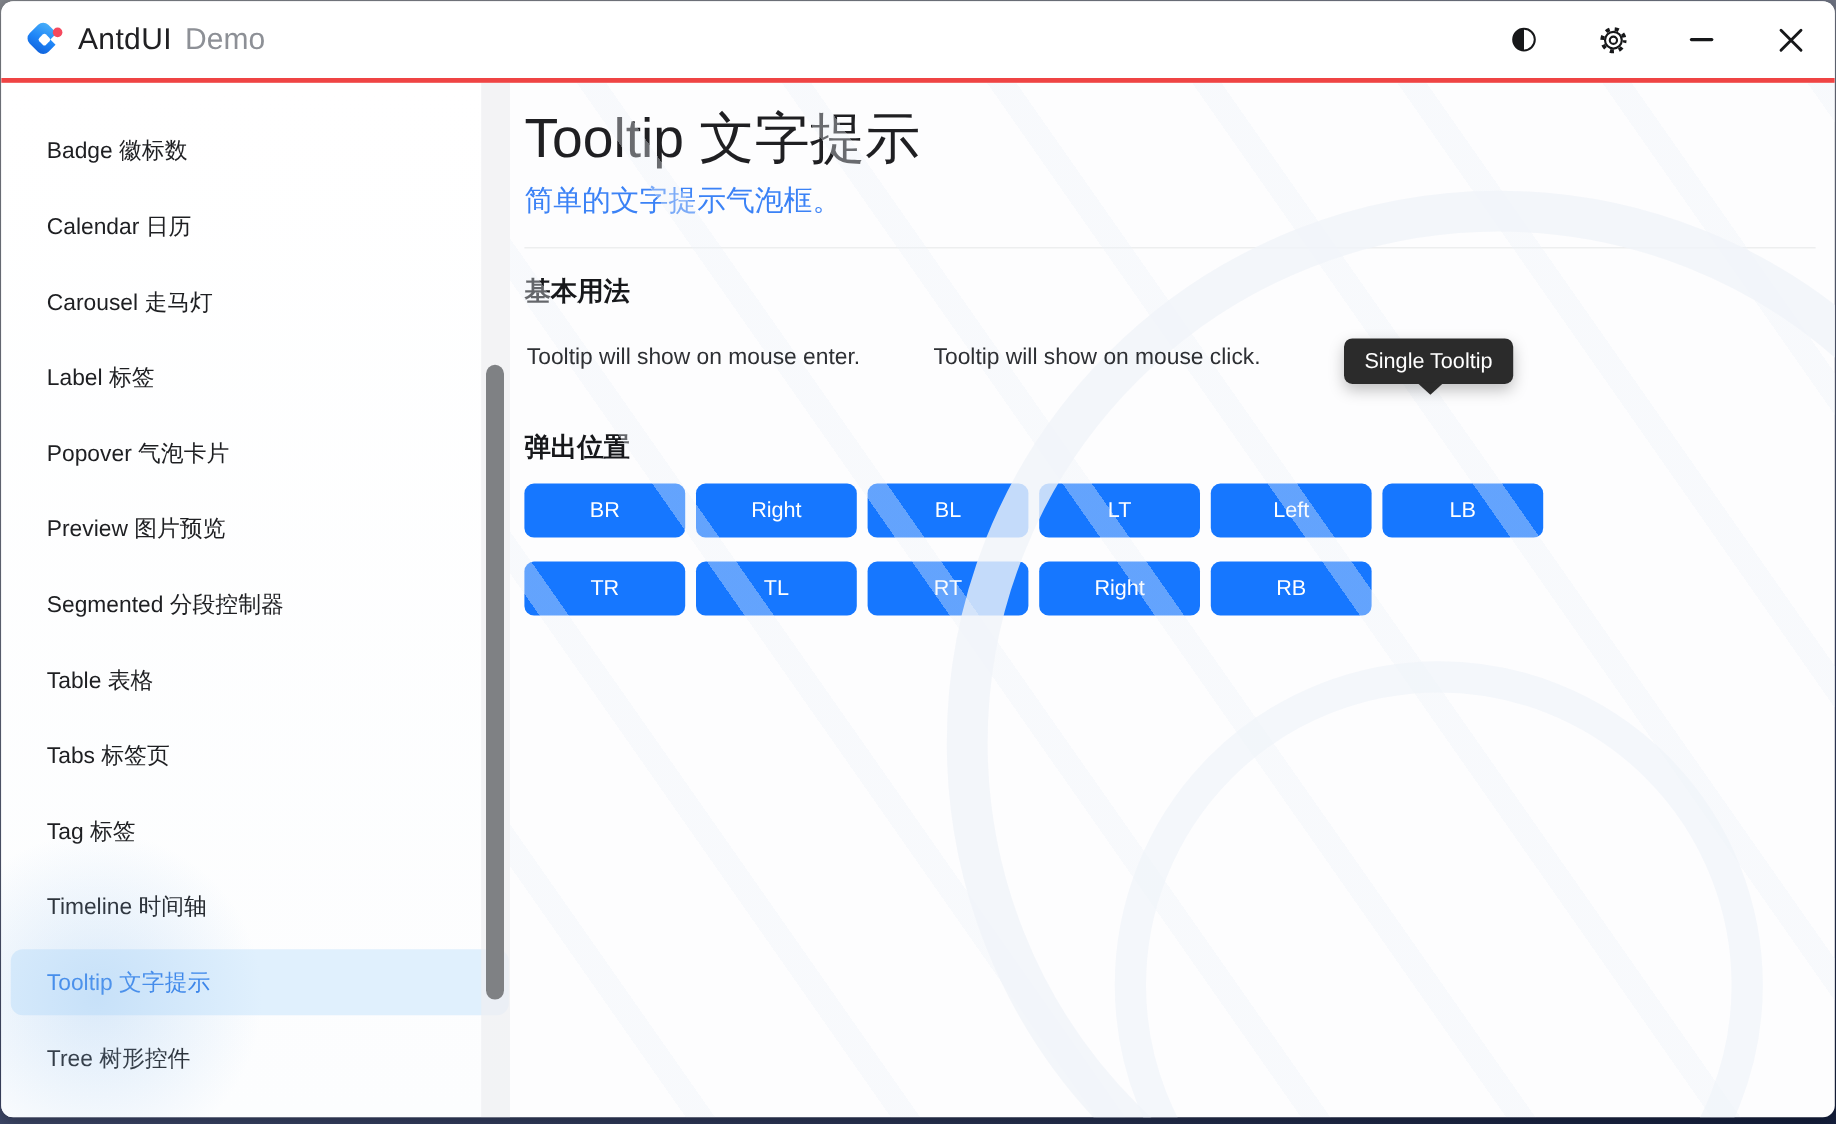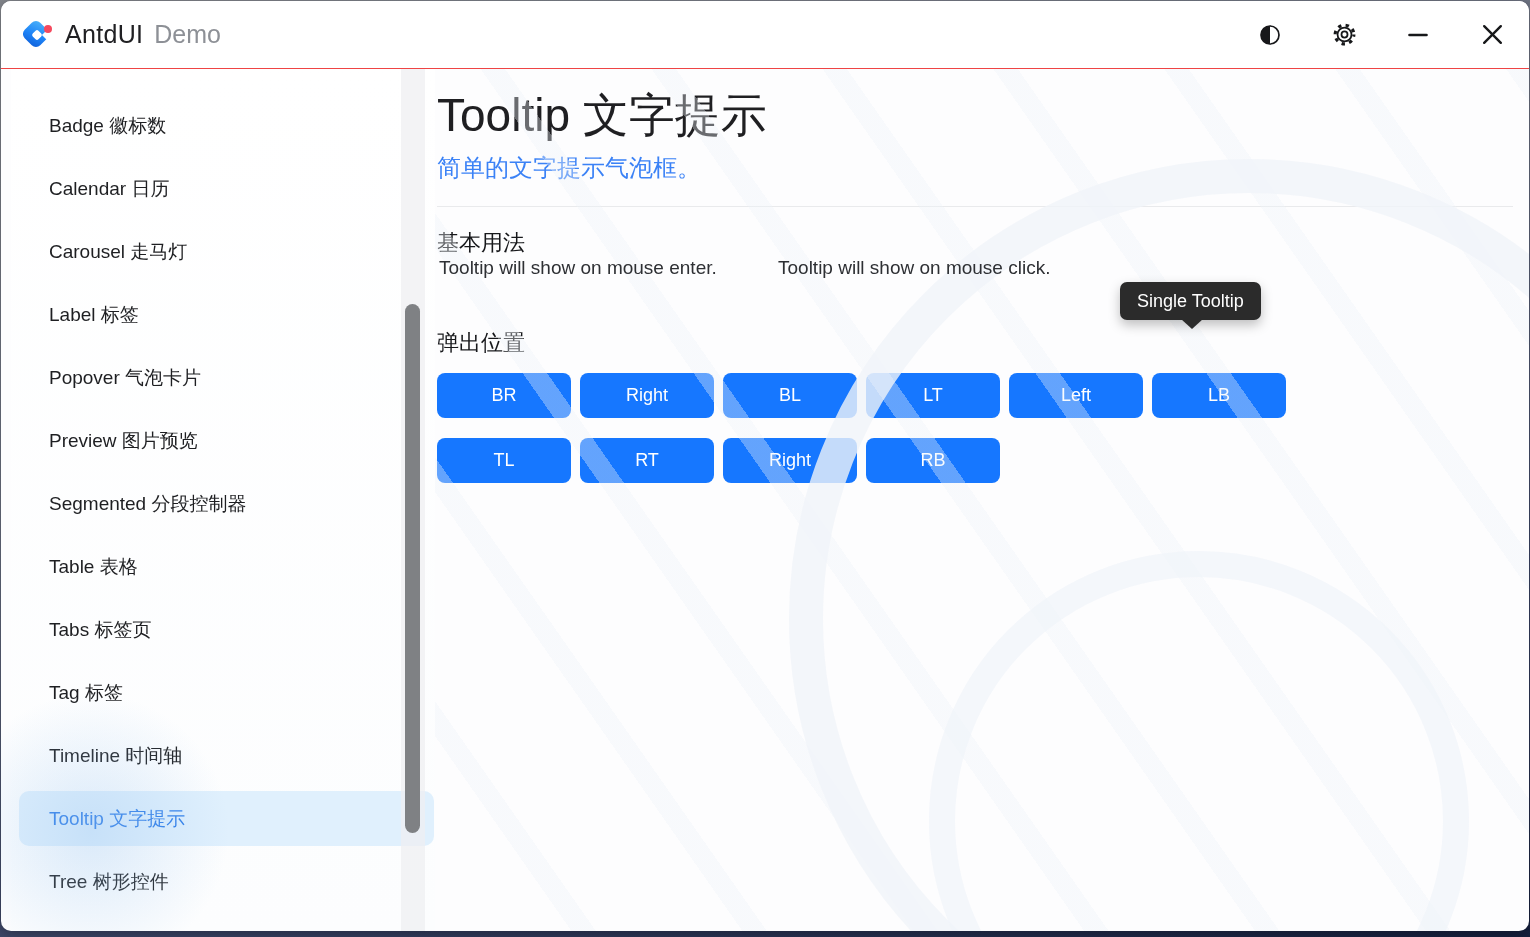--- a/index.html
+++ b/index.html
@@ -9,21 +9,21 @@
     background:linear-gradient(165deg,#85888e 0%,#6b7182 38%,#3a4466 72%,#151f3d 100%);
   }
   .window {
     position:absolute; left:1px; top:1px; right:1px; bottom:6px;
     background:#fdfdfe; border-radius:10px; overflow:hidden;
     box-shadow:0 2px 14px rgba(0,0,0,.35);
   }
   
   .titlebar {
     position:absolute; left:0; top:0; right:0; height:68px;
-    background:#fff; border-bottom:1px solid #ef4444;
+    background:#fff; border-bottom:4px solid #ef4444;
     display:flex; align-items:center; padding-left:20px; z-index:30;
   }
   .logo { position:relative; width:32px; height:32px; margin-right:12px; flex:0 0 auto; }
   .logo .lg-outer {
     position:absolute; left:4px; top:4px; width:22px; height:22px;
     transform:rotate(45deg); border-radius:6px;
     background:linear-gradient(160deg,#4cb3f9 0%,#1e84f7 55%,#0f5fd9 100%);
   }
   .logo .lg-hole {
     position:absolute; left:12px; top:12px; width:8px; height:8px;
@@ -40,21 +40,21 @@
   .app-name { font-size:25px; color:#202023; letter-spacing:.3px; }
   .app-mode { font-size:25px; color:#8d9096; margin-left:11px; }
   .tb-actions { margin-left:auto; display:flex; align-items:center; height:100%; }
   .tb-btn {
     width:74px; height:100%; display:flex; align-items:center; justify-content:center;
     background:transparent; border:none; cursor:pointer;
   }
   .tb-btn svg { display:block; }
   
   .sidebar {
-    position:absolute; left:10px; top:68px; bottom:0; width:424px;
+    position:absolute; left:0; top:68px; bottom:0; width:424px;
     background:linear-gradient(180deg,#ffffff 0%,#fcfdfe 100%);
     padding-top:25px; z-index:10;
   }
   .side-tint {
     position:absolute; left:-70px; bottom:-50px; width:300px; height:300px;
     background:radial-gradient(circle,rgba(150,195,240,.34) 0%,rgba(150,195,240,0) 65%);
     pointer-events:none;
   }
   .side-item {
     height:63px; display:flex; align-items:center;
@@ -89,22 +89,22 @@
     width:920px; height:920px; border-radius:50%;
     border:34px solid rgba(240,244,249,.8); right:-180px; top:90px;
   }
   .wm-circle2 {
     width:540px; height:540px; border-radius:50%;
     border:26px solid rgba(240,244,249,.75); right:60px; bottom:-160px;
   }
   .page-title { margin-top:18px; font-size:46px; line-height:56px; font-weight:400; color:#1f1f22; }
   .page-sub { margin-top:13px; font-size:24px; line-height:24px; color:#3b82f6; }
   .divider { margin-top:26px; border-top:1px solid #e9eaec; height:0; }
-  .sec-h { margin-top:22px; font-size:22px; line-height:28px; font-weight:400; color:#17181b; }
-  .demo-row { position:relative; height:26px; font-size:19px; color:#2e3034; }
+  .sec-h { margin-top:22px; font-size:22px; line-height:28px; font-weight:700; color:#17181b; }
+  .demo-row { position:relative; margin-top:30px; height:26px; font-size:19px; color:#2e3034; }
   .demo-enter { position:absolute; left:2px; top:0; cursor:default; }
   .demo-click { position:absolute; left:341px; top:0; cursor:pointer; }
   .tooltip {
     position:absolute; left:695px; top:213px; height:38px; line-height:38px;
     padding:0 17px; background:#2b2b2b; color:#fff; font-size:18px;
     border-radius:7px; box-shadow:0 5px 12px rgba(0,0,0,.25); z-index:8; white-space:nowrap;
   }
   .tooltip::after {
     content:""; position:absolute; left:61px; bottom:-9px;
     border-left:11px solid transparent; border-right:11px solid transparent;
@@ -237,20 +237,21 @@
     <div class="tooltip">Single Tooltip</div>
 
     <h2 class="sec-h placement">弹出位置</h2>
     <div class="btn-grid">
       <button class="pbtn">BR</button>
       <button class="pbtn">Right</button>
       <button class="pbtn">BL</button>
       <button class="pbtn">LT</button>
       <button class="pbtn">Left</button>
       <button class="pbtn">LB</button>
+      <button class="pbtn">TR</button>
       <button class="pbtn">TL</button>
       <button class="pbtn">RT</button>
       <button class="pbtn">Right</button>
       <button class="pbtn">RB</button>
     </div>
   </main>
 
 </div>
 
 </body></html>

